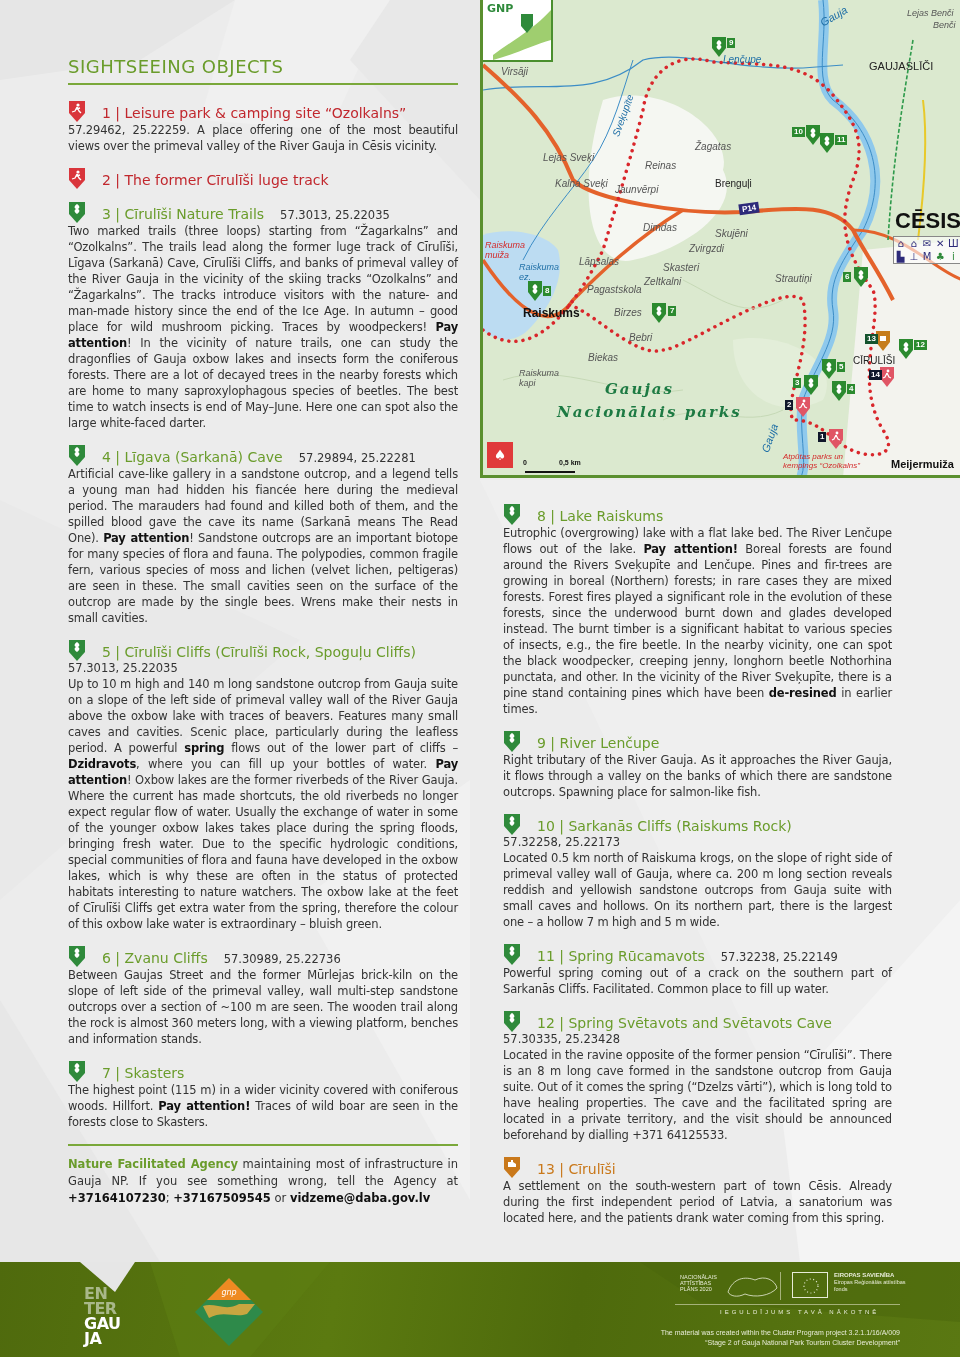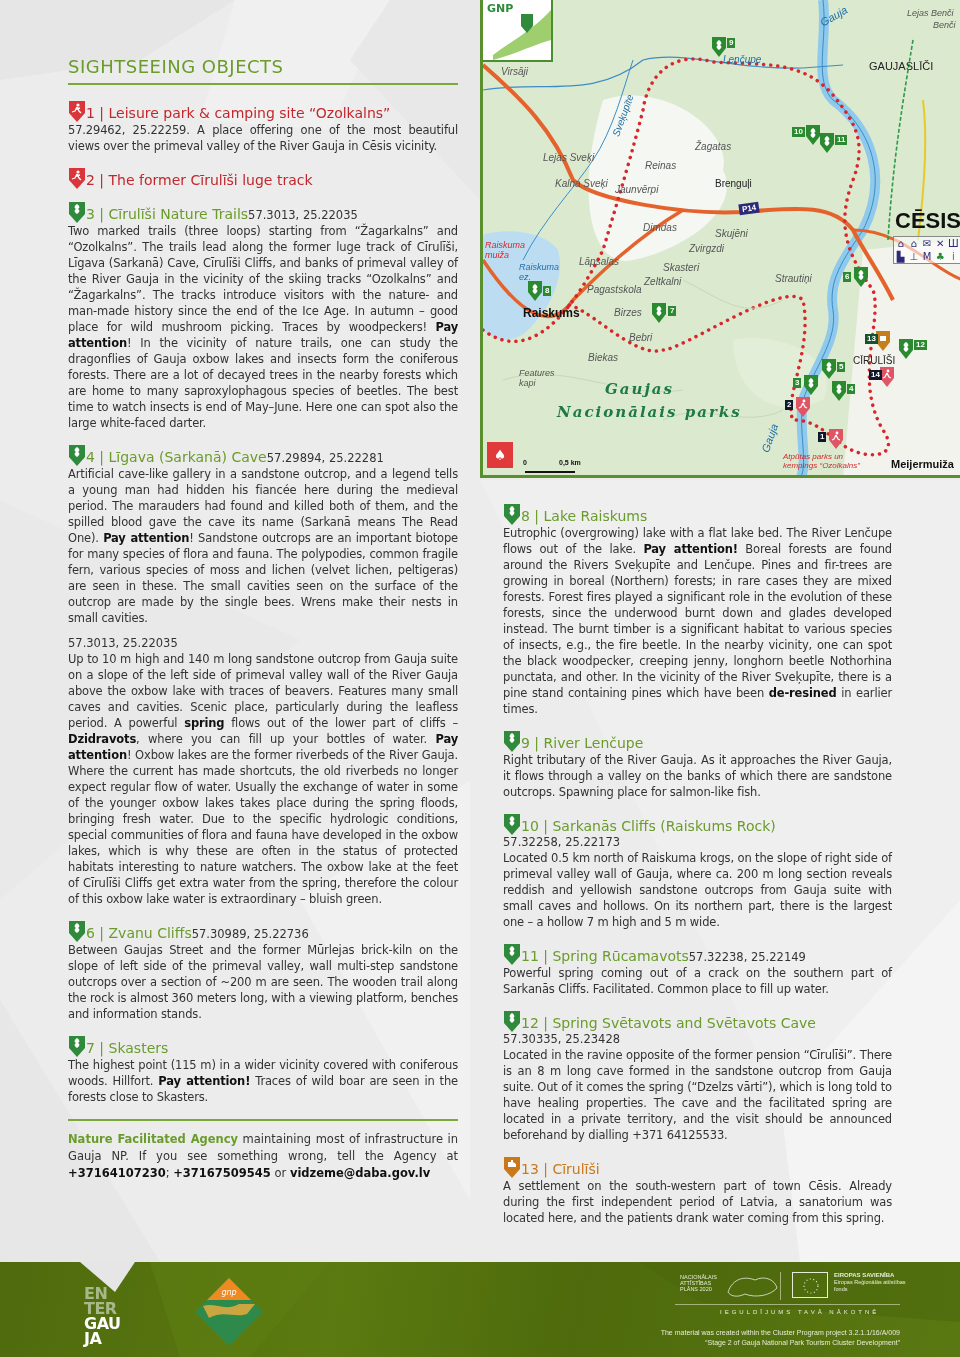--- a/index.html
+++ b/index.html
@@ -14,21 +14,21 @@
   .page { position: relative; z-index: 1; width: 960px; height: 1357px; }
 
   
   .col-left { position: absolute; left: 68px; top: 56px; width: 390px; }
   .section-title {
     font-family: "DejaVu Sans", sans-serif;
     color: #6a9c2b; font-size: 18px; letter-spacing: 0.5px; font-weight: normal;
     padding-bottom: 6px; border-bottom: 2px solid #7aa83a; margin-bottom: 12px;
   }
   .entry { margin-bottom: 10px; }
-  .entry-head { display: flex; align-items: flex-end; gap: 0; margin-bottom: 1px; }
+  .entry-head { display: flex; align-items: flex-end; gap: 16px; margin-bottom: 1px; }
   .pin { width: 18px; height: 24px; flex: 0 0 18px; position: relative; top: 2px; }
   .entry-title { font-size: 14px; line-height: 16px; }
   .entry-title.red { color: #c1272d; }
   .entry-title.green { color: #6a9c2b; }
   .entry-title.orange { color: #c9781a; }
   .coords { font-size: 11.5px; color: #333; }
   .entry-coords-line { font-size: 11.5px; color: #333; line-height: 15px; }
   .entry-text {
     font-size: 11.5px; line-height: 16px; color: #333; text-align: justify;
     font-family: "DejaVu Sans", sans-serif; letter-spacing: -0.15px;
@@ -170,34 +170,41 @@
             <path d="M1 2 L17 2 L17 14 L9 23 L1 14 Z" fill="#2f8a3b"></path>
             <path d="M9 4 C12 6 12 8 10 9 C12 10 12 12 9 14 C6 12 6 10 8 9 C6 8 6 6 9 4 Z" fill="#fff"></path>
           </svg>
         <span class="entry-title green">4 | Līgava (Sarkanā) Cave</span>
         <span class="coords">57.29894, 25.22281</span>
       </div>
       <div class="entry-text"><span>Artificial cave-like gallery in a sandstone outcrop, and a legend tells a young man had hidden his fiancée here during the medieval period. The marauders had found and killed both of them, and the spilled blood gave the cave its name (Sarkanā means The Read One). </span><b>Pay attention</b><span>! Sandstone outcrops are an important biotope for many species of flora and fauna. The polypodies, common fragile fern, various species of moss and lichen (velvet lichen, peltigeras) are seen in these. The small cavities seen on the surface of the outcrop are made by the single bees. Wrens make their nests in small cavities.</span></div>
     </div>
 
     <div class="entry">
+      <div class="entry-head">
+        <svg class="pin" viewBox="0 0 18 24">
+            <path d="M1 2 L17 2 L17 14 L9 23 L1 14 Z" fill="#2f8a3b"></path>
+            <path d="M9 4 C12 6 12 8 10 9 C12 10 12 12 9 14 C6 12 6 10 8 9 C6 8 6 6 9 4 Z" fill="#fff"></path>
+          </svg>
+        <span class="entry-title green">5 | Cīrulīši Cliffs (Cīrulīši Rock, Spoguļu Cliffs)</span>
+      </div>
       <div class="entry-coords-line">57.3013, 25.22035</div>
       <div class="entry-text"><span>Up to 10 m high and 140 m long sandstone outcrop from Gauja suite on a slope of the left side of primeval valley wall of the River Gauja above the oxbow lake with traces of beavers. Features many small caves and cavities. Scenic place, particularly during the leafless period. A powerful </span><b>spring</b><span> flows out of the lower part of cliffs – </span><b>Dzidravots</b><span>, where you can fill up your bottles of water. </span><b>Pay attention</b><span>! Oxbow lakes are the former riverbeds of the River Gauja. Where the current has made shortcuts, the old riverbeds no longer expect regular flow of water. Usually the exchange of water in some of the younger oxbow lakes takes place during the spring floods, bringing fresh water. Due to the specific hydrologic conditions, special communities of flora and fauna have developed in the oxbow lakes, which is why these are often in the status of protected habitats interesting to nature watchers. The oxbow lake at the feet of Cīrulīši Cliffs get extra water from the spring, therefore the colour of this oxbow lake water is extraordinary – bluish green.</span></div>
     </div>
 
     <div class="entry">
       <div class="entry-head">
         <svg class="pin" viewBox="0 0 18 24">
             <path d="M1 2 L17 2 L17 14 L9 23 L1 14 Z" fill="#2f8a3b"></path>
             <path d="M9 4 C12 6 12 8 10 9 C12 10 12 12 9 14 C6 12 6 10 8 9 C6 8 6 6 9 4 Z" fill="#fff"></path>
           </svg>
         <span class="entry-title green">6 | Zvanu Cliffs</span>
         <span class="coords">57.30989, 25.22736</span>
       </div>
-      <div class="entry-text">Between Gaujas Street and the former Mūrlejas brick-kiln on the slope of left side of the primeval valley, wall multi-step sandstone outcrops over a section of ~200 m are seen. The wooden trail along the rock is almost 360 meters long, with a viewing platform, benches and information stands.</div>
+      <div class="entry-text">Between Gaujas Street and the former Mūrlejas brick-kiln on the slope of left side of the primeval valley, wall multi-step sandstone outcrops over a section of ~100 m are seen. The wooden trail along the rock is almost 360 meters long, with a viewing platform, benches and information stands.</div>
     </div>
 
     <div class="entry">
       <div class="entry-head">
         <svg class="pin" viewBox="0 0 18 24">
             <path d="M1 2 L17 2 L17 14 L9 23 L1 14 Z" fill="#2f8a3b"></path>
             <path d="M9 4 C12 6 12 8 10 9 C12 10 12 12 9 14 C6 12 6 10 8 9 C6 8 6 6 9 4 Z" fill="#fff"></path>
           </svg>
         <span class="entry-title green">7 | Skasters</span>
       </div>
@@ -262,21 +269,21 @@
     <span class="map-label italic" style="left:180px;top:262px;">Skasteri</span>
     <span class="map-label italic" style="left:161px;top:276px;">Zeltkalni</span>
     <span class="map-label italic" style="left:96px;top:256px;">Lāpsalas</span>
     <span class="map-label italic" style="left:104px;top:284px;">Pagastskola</span>
     <span class="map-label italic" style="left:131px;top:307px;">Birzes</span>
     <span class="map-label italic" style="left:146px;top:332px;">Bebri</span>
     <span class="map-label italic" style="left:105px;top:352px;">Biekas</span>
     <span class="map-label redit" style="left:2px;top:240px;width:44px;white-space:normal;line-height:10px;font-size:9px;">Raiskuma muiža</span>
     <span class="map-label blue" style="left:36px;top:262px;width:40px;white-space:normal;line-height:10px;font-size:9px;">Raiskuma ez.</span>
     <span class="map-label bold" style="left:40px;top:306px;font-size:12px;">Raiskums</span>
-    <span class="map-label italic" style="left:36px;top:368px;width:40px;white-space:normal;line-height:10px;font-size:9px;">Features kapi</span>
+    <span class="map-label italic" style="left:36px;top:368px;width:40px;white-space:normal;line-height:10px;font-size:9px;">Raiskuma kapi</span>
     <span class="map-label park" style="left:122px;top:380px;">Gaujas</span>
     <span class="map-label park" style="left:74px;top:403px;">Nacionālais parks</span>
     <span class="map-label blue" style="left:336px;top:10px;transform:rotate(-30deg);font-size:11px;">Gauja</span>
     <span class="map-label blue" style="left:272px;top:432px;transform:rotate(-70deg);font-size:11px;">Gauja</span>
     <span class="map-label blue" style="left:240px;top:54px;font-size:10px;">Lenčupe</span>
     <span class="map-label italic" style="left:424px;top:8px;font-size:9px;">Lejas Benči</span>
     <span class="map-label italic" style="left:450px;top:20px;font-size:9px;">Benči</span>
     <span class="map-label" style="left:386px;top:60px;color:#222;font-size:11px;">GAUJASLĪČI</span>
     <span class="map-label city" style="left:412px;top:208px;">CĒSIS</span>
     <span class="map-label italic" style="left:292px;top:273px;">Strautiņi</span>

